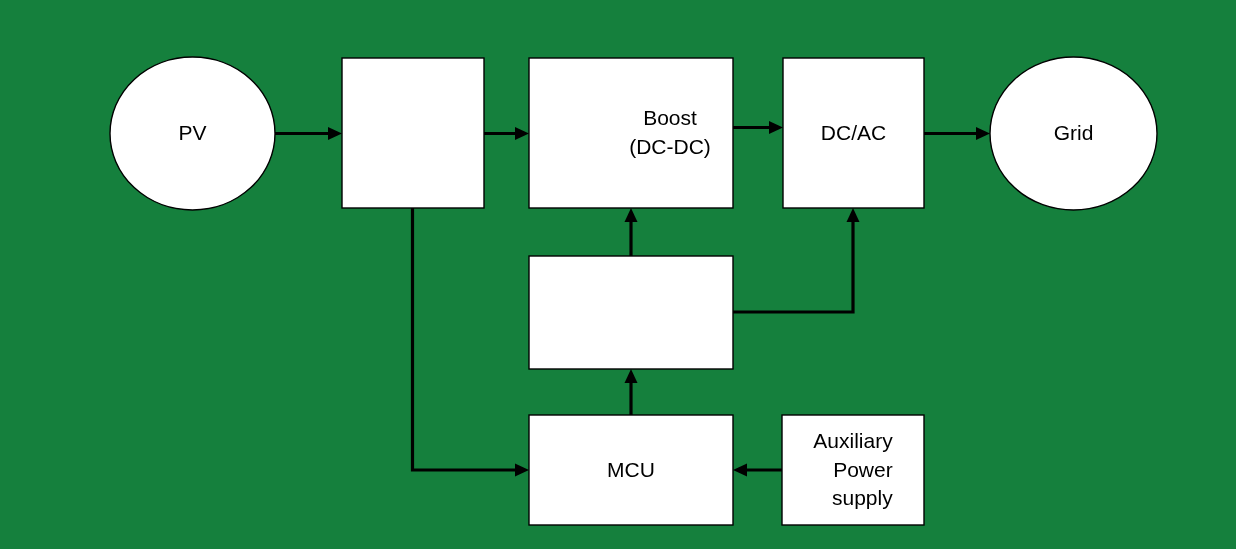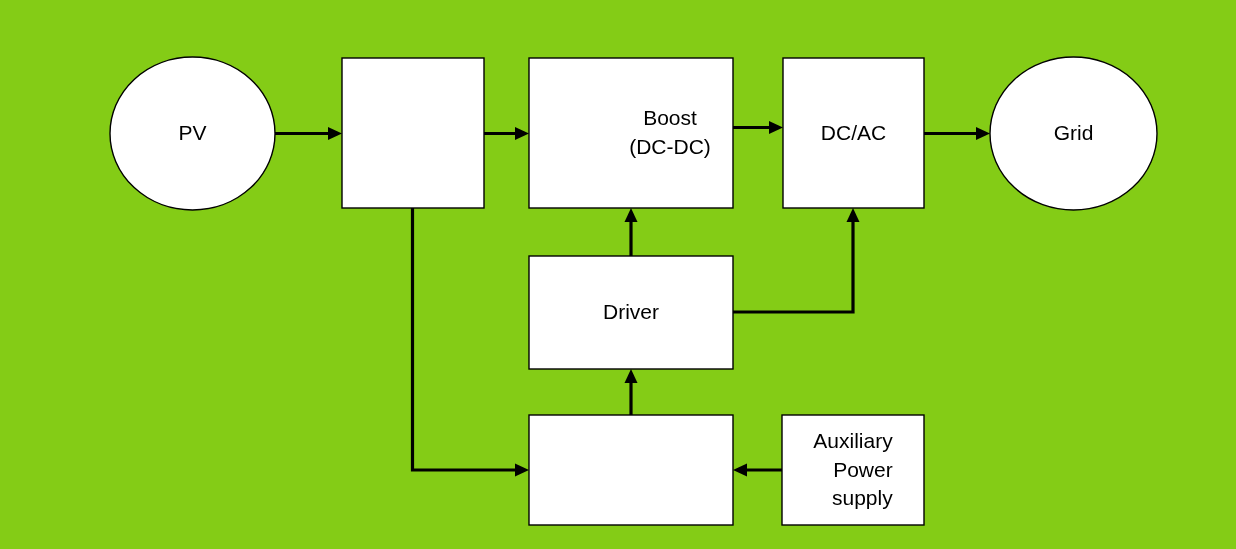--- a/index.html
+++ b/index.html
@@ -8,21 +8,21 @@
     background: #ffffff;
   }
   body {
     font-family: "Liberation Sans", sans-serif;
     -webkit-font-smoothing: antialiased;
   }
   #diagram-canvas {
     position: relative;
     width: 1236px;
     height: 549px;
-    background: #84cc16;
+    background: #15803d;
     overflow: hidden;
   }
   #diagram-svg {
     position: absolute;
     left: 0;
     top: 0;
     width: 1236px;
     height: 549px;
     display: block;
   }
@@ -134,20 +134,20 @@
   <div class="node-label" style="left:110px; top:57px; width:165px; height:153px;">PV</div>
 
 
   <div class="node-label" style="left:529px; top:58px; width:204px; height:150px;padding-left:39px;">Boost
 (DC-DC)</div>
 
   <div class="node-label" style="left:990px; top:57px; width:167px; height:153px;">Grid</div>
 
   <div class="node-label" style="left:783px; top:58px; width:141px; height:150px;">DC/AC</div>
 
-  <div class="node-label" style="left:529px; top:256px; width:204px; height:113px;">Driver</div>
 
+  <div class="node-label" style="left:529px; top:415px; width:204px; height:110px;">MCU</div>
 
   <div class="node-label" style="left:782px; top:415px; width:142px; height:110px;text-align:right;">Auxiliary
 Power
 supply</div>
 
 </div>
 
 </body></html>

